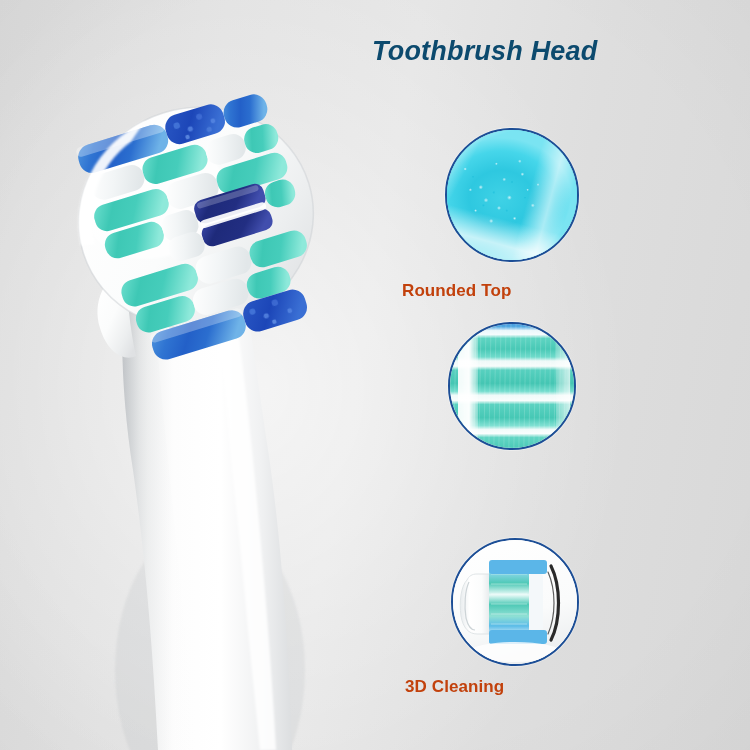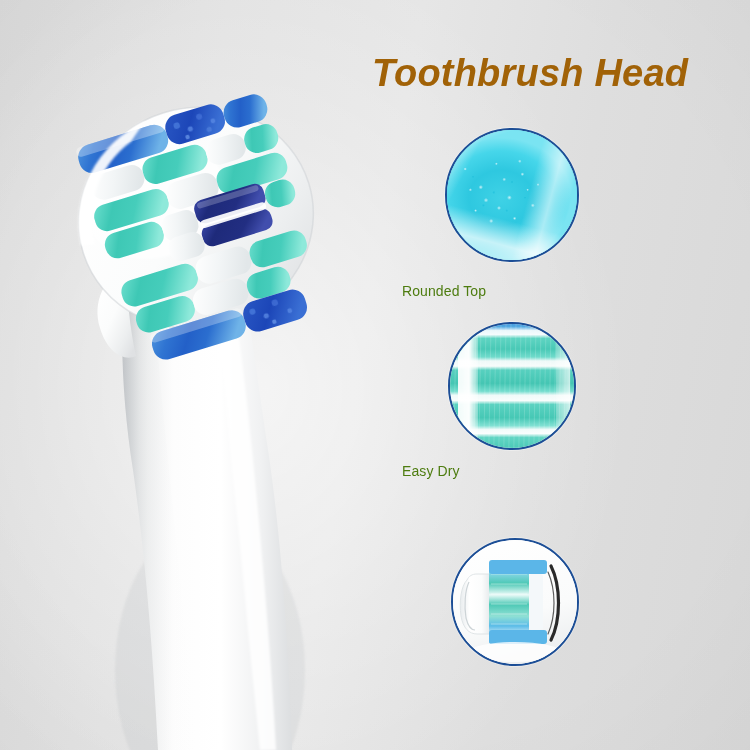--- a/index.html
+++ b/index.html
@@ -31,27 +31,27 @@
   .bg-vignette {
     position: absolute;
     inset: 0;
     background: radial-gradient(ellipse 700px 700px at 50% 48%, rgba(0,0,0,0) 55%, rgba(0,0,0,0.045) 100%);
   }
 
   
   .title {
     position: absolute;
     left: 372px;
-    top: 52px;
+    top: 36px;
     width: 368px;
-    font-size: 38px;
+    font-size: 27px;
     font-weight: bold;
     font-style: italic;
     letter-spacing: 0.2px;
-    color: #a16207;
+    color: #0c4a6e;
     white-space: nowrap;
   }
 
   
   .brush {
     position: absolute;
     left: 0px;
     top: 70px;
     width: 400px;
     height: 680px;
@@ -66,23 +66,23 @@
   }
   .feature-circle {
     position: relative;
     margin: 0 auto;
     border-radius: 50%;
     border: 2px solid #1c4e96;
     overflow: hidden;
     box-shadow: 0 0 0 1px rgba(255,255,255,0.35);
   }
   .feature-label {
-    color: #4d7c0f;
-    font-weight: normal;
-    font-size: 14px;
+    color: #c2410c;
+    font-weight: bold;
+    font-size: 17px;
     line-height: 30px;
     letter-spacing: 0.1px;
   }
 
   
   .f1-circle { width: 130px; height: 130px; }
   .f1-art {
     position: absolute;
     inset: -4px;
     background:
@@ -360,21 +360,20 @@
 
   <div class="feature" style="left:402px; top:322px;">
     <div class="feature-circle f2-circle">
       <div class="f2-art"></div>
       <div class="f2-fibers"></div>
       <div class="f2-edge-left"></div>
       <div class="f2-edge-right"></div>
     </div>
   </div>
   <div class="lbl-2">
-    <div class="feature-label">Easy Dry</div>
   </div>
 
   <div class="feature" style="left:405px; top:538px;">
     <div class="feature-circle f3-circle">
       <div class="f3-art">
         <svg width="124" height="124" viewBox="0 0 124 124" xmlns="http://www.w3.org/2000/svg">
           <defs>
             <linearGradient id="g3body" x1="0" y1="0" x2="1" y2="0">
               <stop offset="0%" stop-color="#e8ecee"></stop>
               <stop offset="30%" stop-color="#ffffff"></stop>
@@ -421,14 +420,15 @@
           <rect x="76" y="34" width="14" height="56" rx="3" fill="#f4f8fa"></rect>
 
           <path d="M 98 26 C 108 46, 108 80, 98 100" fill="none" stroke="#2a2a2a" stroke-width="3.2" stroke-linecap="round"></path>
           <path d="M 95 32 C 103 50, 103 76, 95 94" fill="none" stroke="#5c5c5c" stroke-width="1.2" stroke-linecap="round"></path>
 
           <ellipse cx="62" cy="112" rx="46" ry="10" fill="rgba(255,255,255,0.8)"></ellipse>
         </svg>
       </div>
     </div>
   </div>
+  <div class="lbl-3 feature-label">3D Cleaning</div>
 
 </div>
 
 </body></html>

